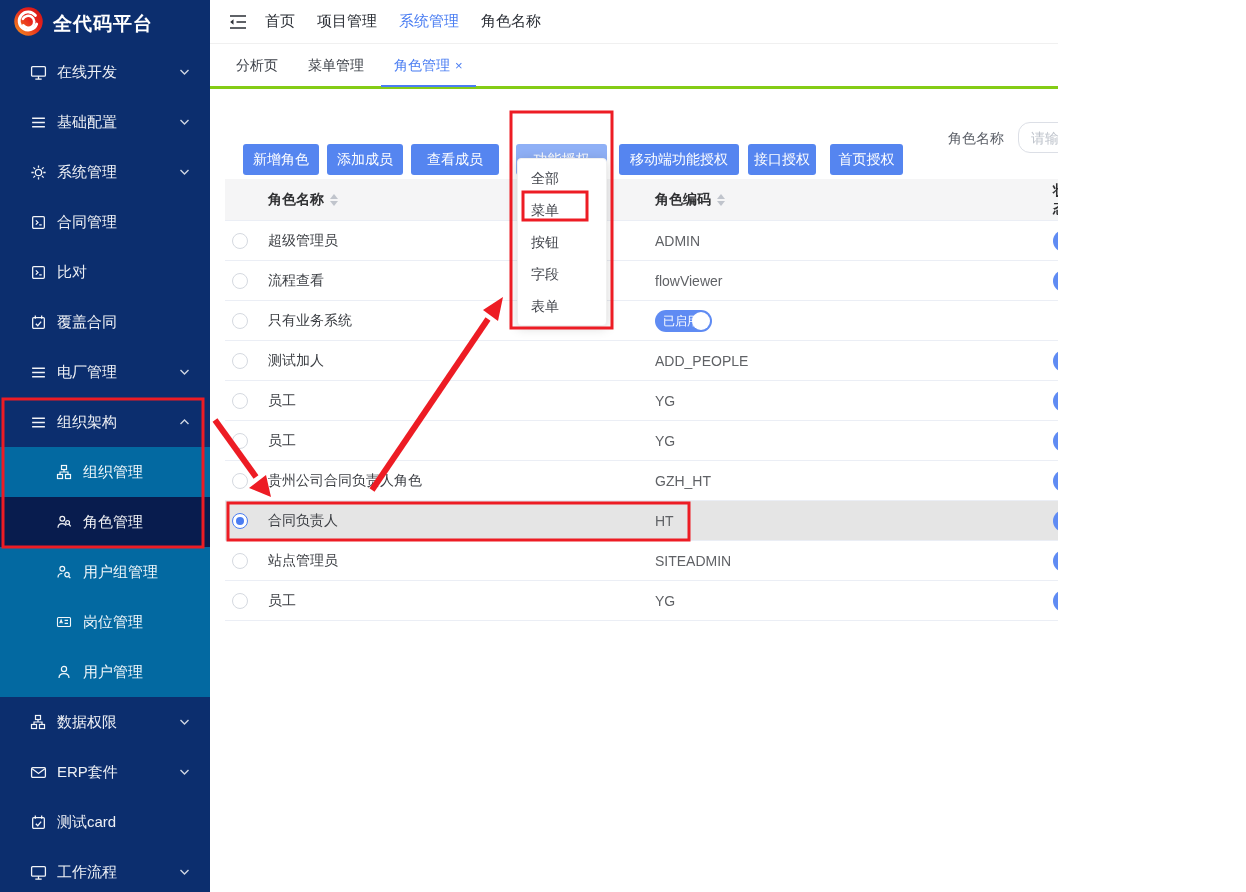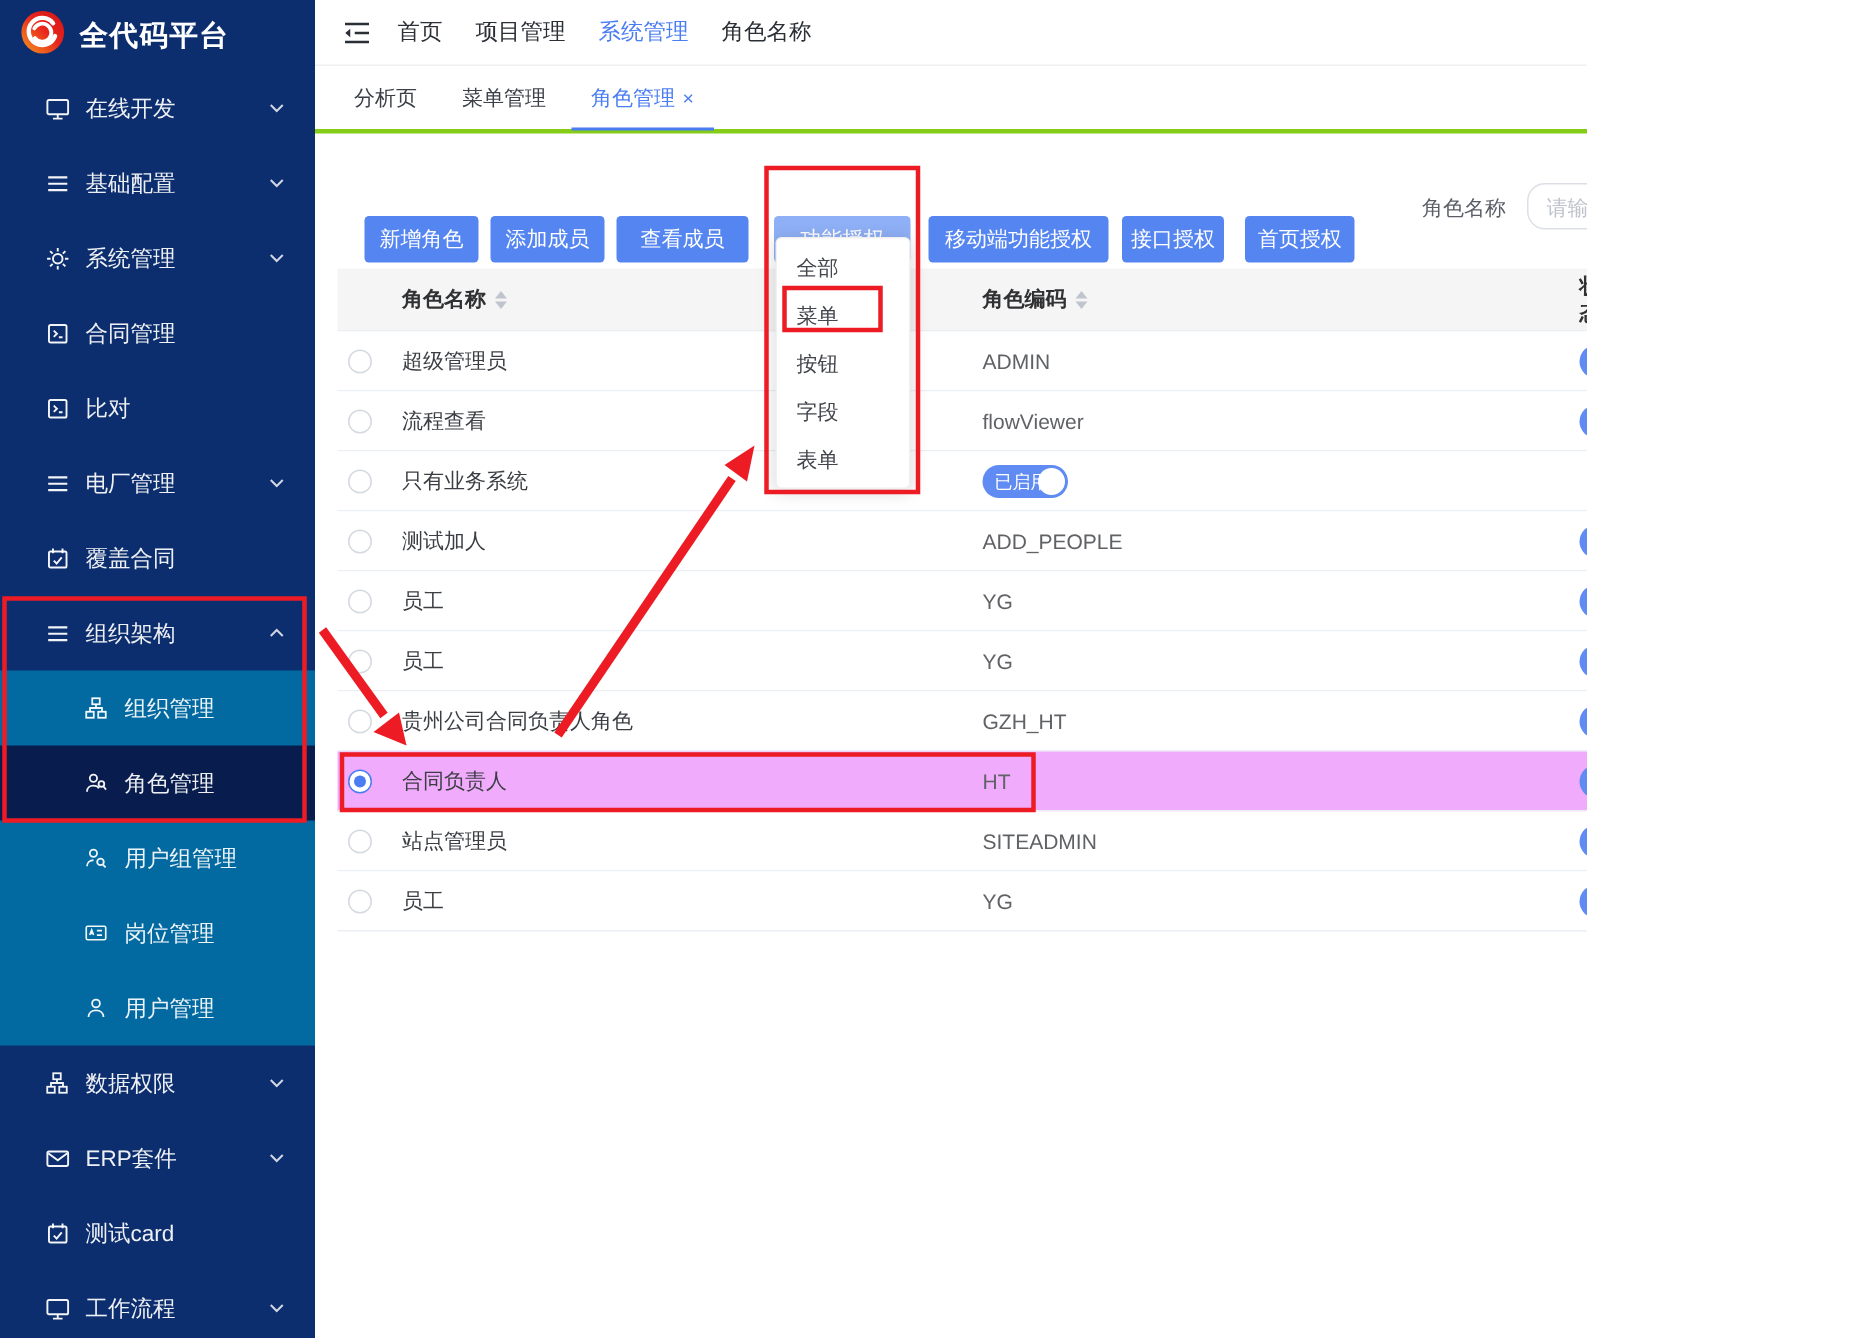--- a/index.html
+++ b/index.html
@@ -48,21 +48,21 @@
   .flt-label { position:absolute; top:130px; font-size:14px; color:#5a5e66; }
   .flt-input { position:absolute; top:122px; width:200px; height:31px; border:1px solid #dcdfe6;
     border-radius:3px; font-size:14px; color:#333; padding:0 12px; outline:none; font-family:inherit; }
   .flt-input::placeholder { color:#bfc4cc; }
 
   
   .tbl { position:absolute; left:15px; right:0; top:179px; }
   .trow { display:grid; grid-template-columns:43px 387px 398px 1fr; align-items:center;
     height:40px; border-bottom:1px solid #ebeef5; background:#fff; }
   .trow.head { height:42px; background:#f5f5f6; border-bottom:1px solid #ebeef5; }
-  .trow.selrow { background:#f0abfc; }
+  .trow.selrow { background:#e5e5e5; }
   .hcell { font-size:14px; font-weight:bold; color:#303133; display:flex; align-items:center; cursor:pointer; }
   .cell-name { font-size:14px; color:#3b3e43; }
   .cell-code { font-size:14px; color:#606266; }
   .caret { display:inline-flex; flex-direction:column; margin-left:6px; gap:2px; }
   .caret i { display:block; width:0; height:0; border-left:4px solid transparent; border-right:4px solid transparent; }
   .caret .up { border-bottom:5px solid #c0c4cc; }
   .caret .dn { border-top:5px solid #c0c4cc; }
   .radio { width:16px; height:16px; margin-left:7px; border-radius:50%;
     border:1px solid #d5d9e0; background:#fff; cursor:pointer; position:relative; }
   .radio.on { border-color:#4a7df2; }
@@ -161,39 +161,39 @@
       <span class="ic">
           <svg width="17" height="17" viewBox="0 0 16 16" fill="none" stroke="rgba(255,255,255,.95)" stroke-width="1.2">
             <rect x="2.5" y="2.5" width="11" height="11" rx="1"></rect>
             <path d="M5.5 6l2 2-2 2M8.7 10.2h2.3"></path>
           </svg>
         </span>
       <span>比对</span>
     </div>
     <div class="side-item">
       <span class="ic">
+          <svg width="17" height="17" viewBox="0 0 16 16" fill="none" stroke="rgba(255,255,255,.95)" stroke-width="1.2">
+            <rect x="2.5" y="3.5" width="11" height="10" rx="1"></rect>
+            <path d="M5 1.5v3M11 1.5v3M5.5 9.2l1.8 1.8 3.2-3.8"></path>
+          </svg>
+        </span>
+      <span>覆盖合同</span>
+    </div>
+    <div class="side-item">
+      <span class="ic">
           <svg width="17" height="17" viewBox="0 0 16 16" fill="none" stroke="rgba(255,255,255,.95)" stroke-width="1.3">
             <path d="M2 4h12M2 8h12M2 12h12"></path>
           </svg>
         </span>
       <span>电厂管理</span>
       <span class="chev">
           <svg width="11" height="8" viewBox="0 0 11 8" fill="none" stroke="rgba(255,255,255,.8)" stroke-width="1.4">
             <path d="M1.5 2l4 4 4-4"></path>
           </svg>
         </span>
-    </div>
-    <div class="side-item">
-      <span class="ic">
-          <svg width="17" height="17" viewBox="0 0 16 16" fill="none" stroke="rgba(255,255,255,.95)" stroke-width="1.2">
-            <rect x="2.5" y="3.5" width="11" height="10" rx="1"></rect>
-            <path d="M5 1.5v3M11 1.5v3M5.5 9.2l1.8 1.8 3.2-3.8"></path>
-          </svg>
-        </span>
-      <span>覆盖合同</span>
     </div>
     <div class="side-item">
       <span class="ic">
           <svg width="17" height="17" viewBox="0 0 16 16" fill="none" stroke="rgba(255,255,255,.95)" stroke-width="1.3">
             <path d="M2 4h12M2 8h12M2 12h12"></path>
           </svg>
         </span>
       <span>组织架构</span>
       <span class="chev">
           <svg width="11" height="8" viewBox="0 0 11 8" fill="none" stroke="rgba(255,255,255,.8)" stroke-width="1.4">

